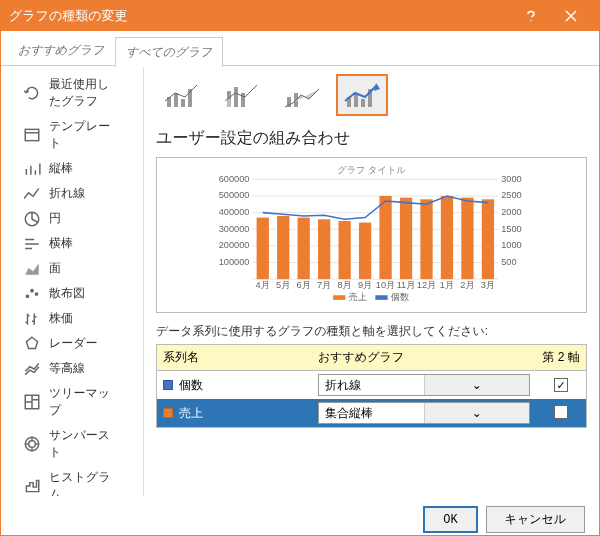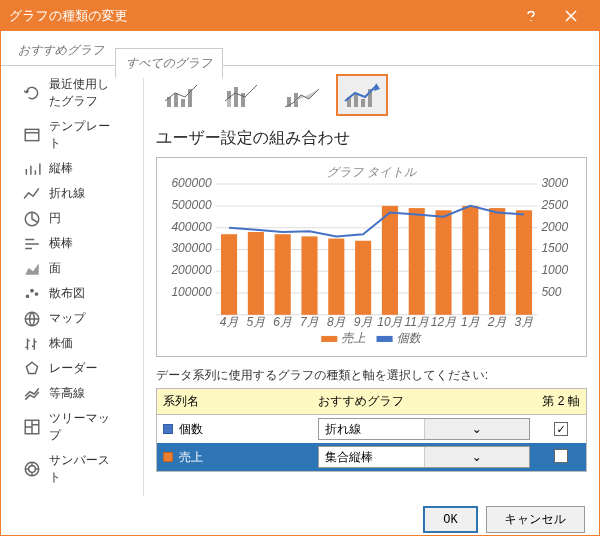--- a/index.html
+++ b/index.html
@@ -4,33 +4,33 @@
 <style>
 * { box-sizing: border-box; margin: 0; padding: 0; font-family: "Meiryo UI", sans-serif; font-size: 12px; }
 body { background: #f0f0f0; }
 .window { width: 600px; height: 536px; background: #fff; border: 1px solid #ed7d31; }
 .titlebar { height: 30px; background: #ed7d31; color: #fff; display: flex; align-items: center; padding: 0 8px; }
 .titlebar .title { flex: 1; font-size: 13px; }
 .titlebar .btn { width: 40px; height: 30px; display: flex; align-items: center; justify-content: center; cursor: pointer; }
 .titlebar .btn svg { stroke: #fff; stroke-width: 1.5; fill: none; }
 .tabs { display: flex; border-bottom: 1px solid #ccc; padding-left: 6px; margin-top: 4px; }
 .tab { padding: 6px 10px; border: 1px solid transparent; border-bottom: none; cursor: pointer; color: #737373; font-style: italic; }
-.tab.active { border-color: #ccc; background: #fff; position: relative; top: 13px; }
+.tab.active { border-color: #ccc; background: #fff; position: relative; top: 2px; }
 .body { display: flex; height: 430px; }
 .sidebar { width: 142px; padding: 6px 12px; overflow-y: auto; }
 .sbitem { display: flex; align-items: center; gap: 8px; padding: 4px 10px; cursor: pointer; color: #333; }
 .sbitem .ico { width: 18px; height: 16px; flex: none; display: flex; align-items: center; justify-content: center; }
 .sbitem .ico svg { stroke: #666; fill: none; stroke-width: 1.3; }
 .main { flex: 1; border-left: 1px solid #ddd; padding: 8px 12px; display: flex; flex-direction: column; }
 .thumbs { display: flex; gap: 8px; margin-bottom: 12px; }
 .thumb { width: 52px; height: 42px; border: 2px solid transparent; display: flex; align-items: center; justify-content: center; cursor: pointer; }
 .thumb.selected { border-color: #ed7d31; background: #eee; }
 .thumb svg { width: 40px; height: 32px; }
 .main h2 { font-size: 16px; font-weight: normal; color: #262626; margin-bottom: 8px; }
-.chartbox { border: 1px solid #bbb; height: 200px; padding: 6px 0; font-style: italic; }
+.chartbox { border: 1px solid #bbb; height: 156px; padding: 6px 0; }
 .chartbox svg { width: 100%; height: 100%; }
 .instr { margin-top: 10px; color: #333; }
 .seriesTable { border: 1px solid #bbb; margin-top: 4px; }
 .hdrRow { display: flex; border-bottom: 1px solid #bbb; background: #fef9c3; }
 .hdrRow > div { padding: 4px 6px; }
 .col1 { width: 155px; }
 .col2 { flex: 1; }
 .col3 { width: 50px; text-align: center; }
 .row { display: flex; align-items: center; height: 28px; }
 .row > div { padding: 2px 6px; }
@@ -130,29 +130,20 @@
         </div>
       <div class="sbitem">
           <span class="ico">
             <svg viewBox="0 0 16 16">
               <circle cx="4" cy="10" r="1" fill="#666"></circle>
               <circle cx="8" cy="5" r="1" fill="#666"></circle>
               <circle cx="12" cy="8" r="1" fill="#666"></circle>
             </svg>
           </span>
           <span>散布図</span>
-        </div>
-      <div class="sbitem">
-          <span class="ico">
-            <svg viewBox="0 0 16 16">
-              <circle cx="8" cy="8" r="6"></circle>
-              <path d="M2 8h12M8 2c3 3 3 9 0 12M8 2c-3 3-3 9 0 12"></path>
-            </svg>
-          </span>
-          <span>マップ</span>
         </div>
       <div class="sbitem">
           <span class="ico">
             <svg viewBox="0 0 16 16">
               <path d="M4 3v10M4 5h2M4 11h-2M10 3v10M10 6h2M10 10h-2"></path>
             </svg>
           </span>
           <span>株価</span>
         </div>
       <div class="sbitem">

